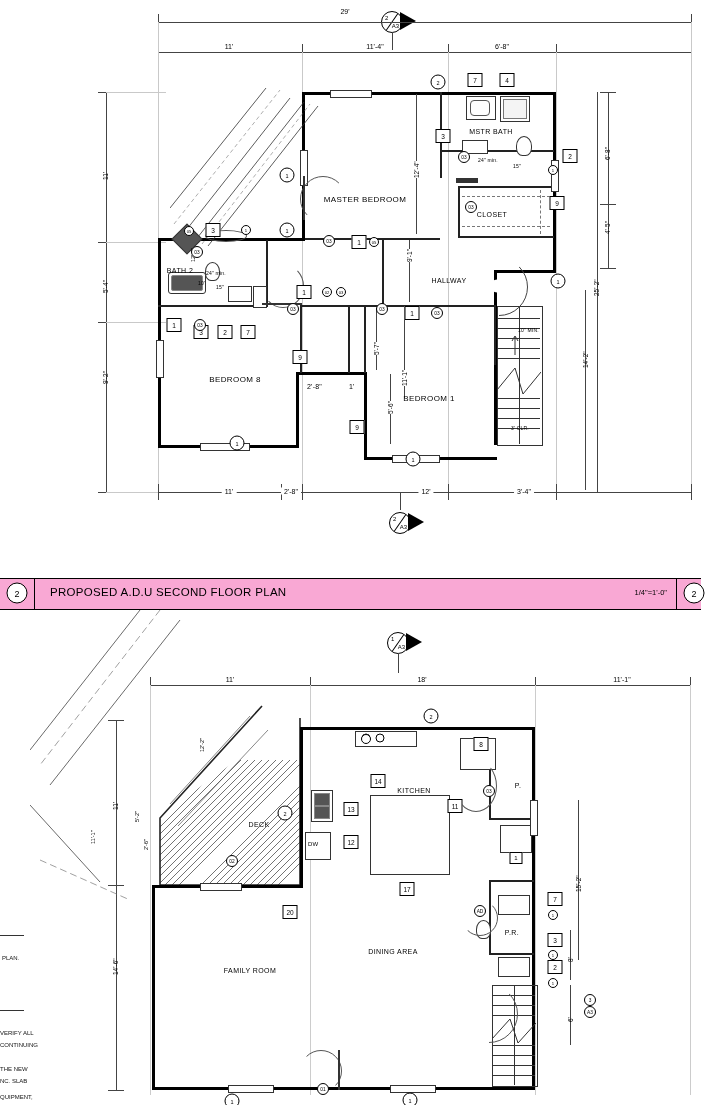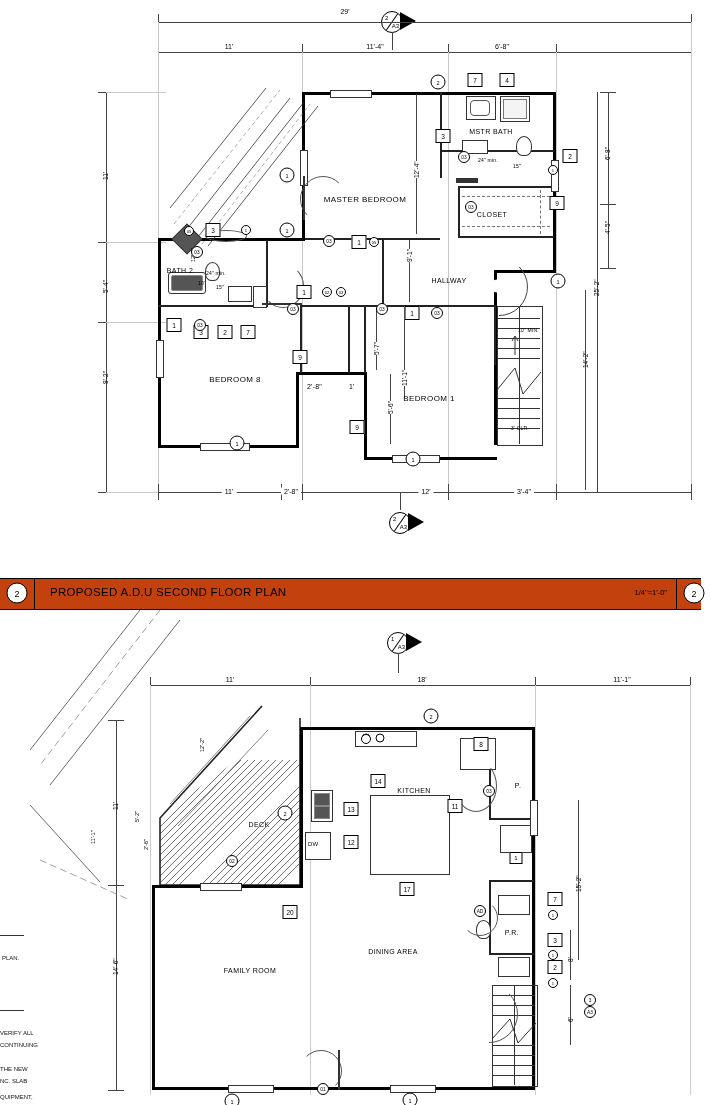--- a/index.html
+++ b/index.html
@@ -37,21 +37,21 @@
   .secmark .c .num{position:absolute;left:3px;top:3px;}
   .secmark .c .den{position:absolute;right:3px;bottom:3px;}
   .secmark .c .sl{position:absolute;left:50%;top:0;width:1px;height:100%;background:#000;
         transform:translateX(-50%) rotate(35deg);}
   .secmark .tri{position:absolute;left:19px;top:1px;width:0;height:0;
         border-top:9px solid transparent;border-bottom:9px solid transparent;border-left:16px solid #000;}
   .hatch2{position:absolute;
      background-image:repeating-linear-gradient(-45deg,#000 0 0.6px,transparent 0.6px 5px);}
 
   
-  .titlebar{position:absolute;left:0;width:701px;border-top:1.4px solid #000;border-bottom:1.4px solid #000;background:#c2410c;}
+  .titlebar{position:absolute;left:0;width:701px;border-top:1.4px solid #000;border-bottom:1.4px solid #000;background:#f9a8d4;}
   .titlebar .ttl{position:absolute;left:50px;top:7px;font-size:11.5px;letter-spacing:.3px;}
   .titlebar .scale{position:absolute;right:34px;top:9px;font-size:7.5px;}
   .titlebar .vrule{position:absolute;top:0;bottom:0;width:1px;background:#000;}
   .tnum{position:absolute;width:19px;height:19px;border:1.2px solid #000;border-radius:50%;
         background:#fff;font-size:9px;display:flex;align-items:center;justify-content:center;
         transform:translate(-50%,-50%);}
 
   
   .arc{position:absolute;border:1px solid #444;border-radius:50%;}
   .swing{position:absolute;background:#333;}

